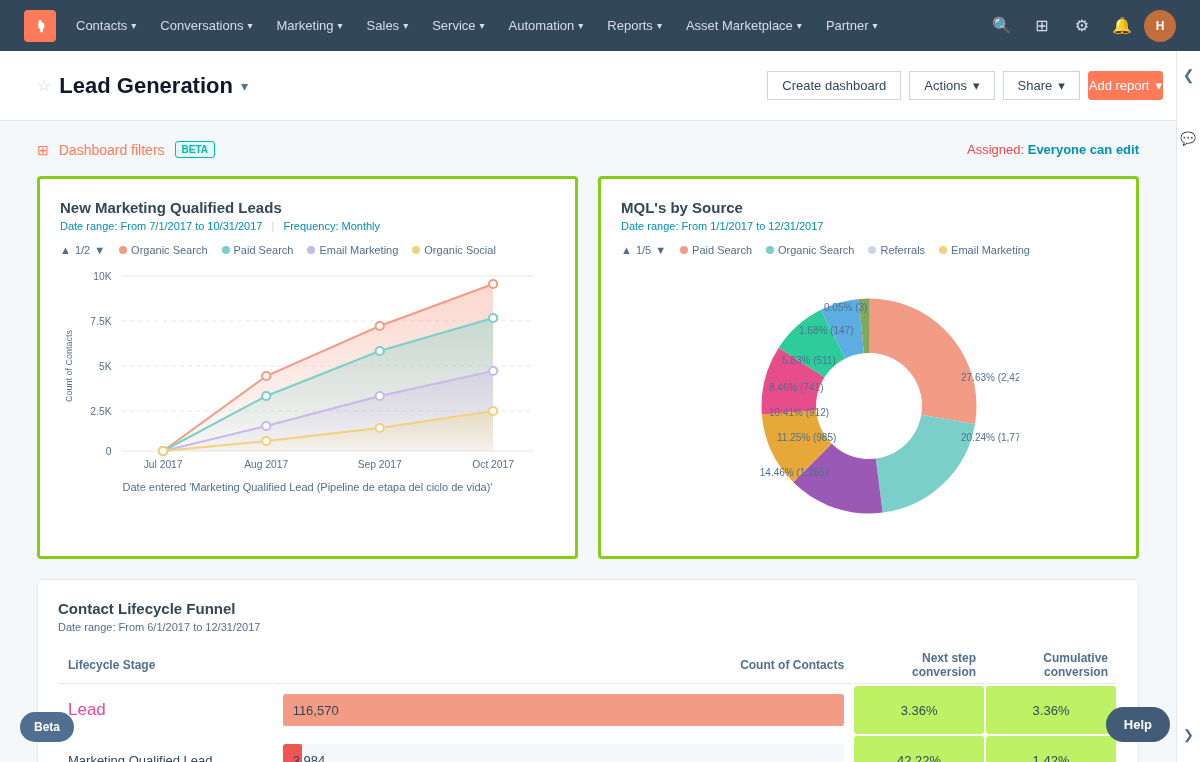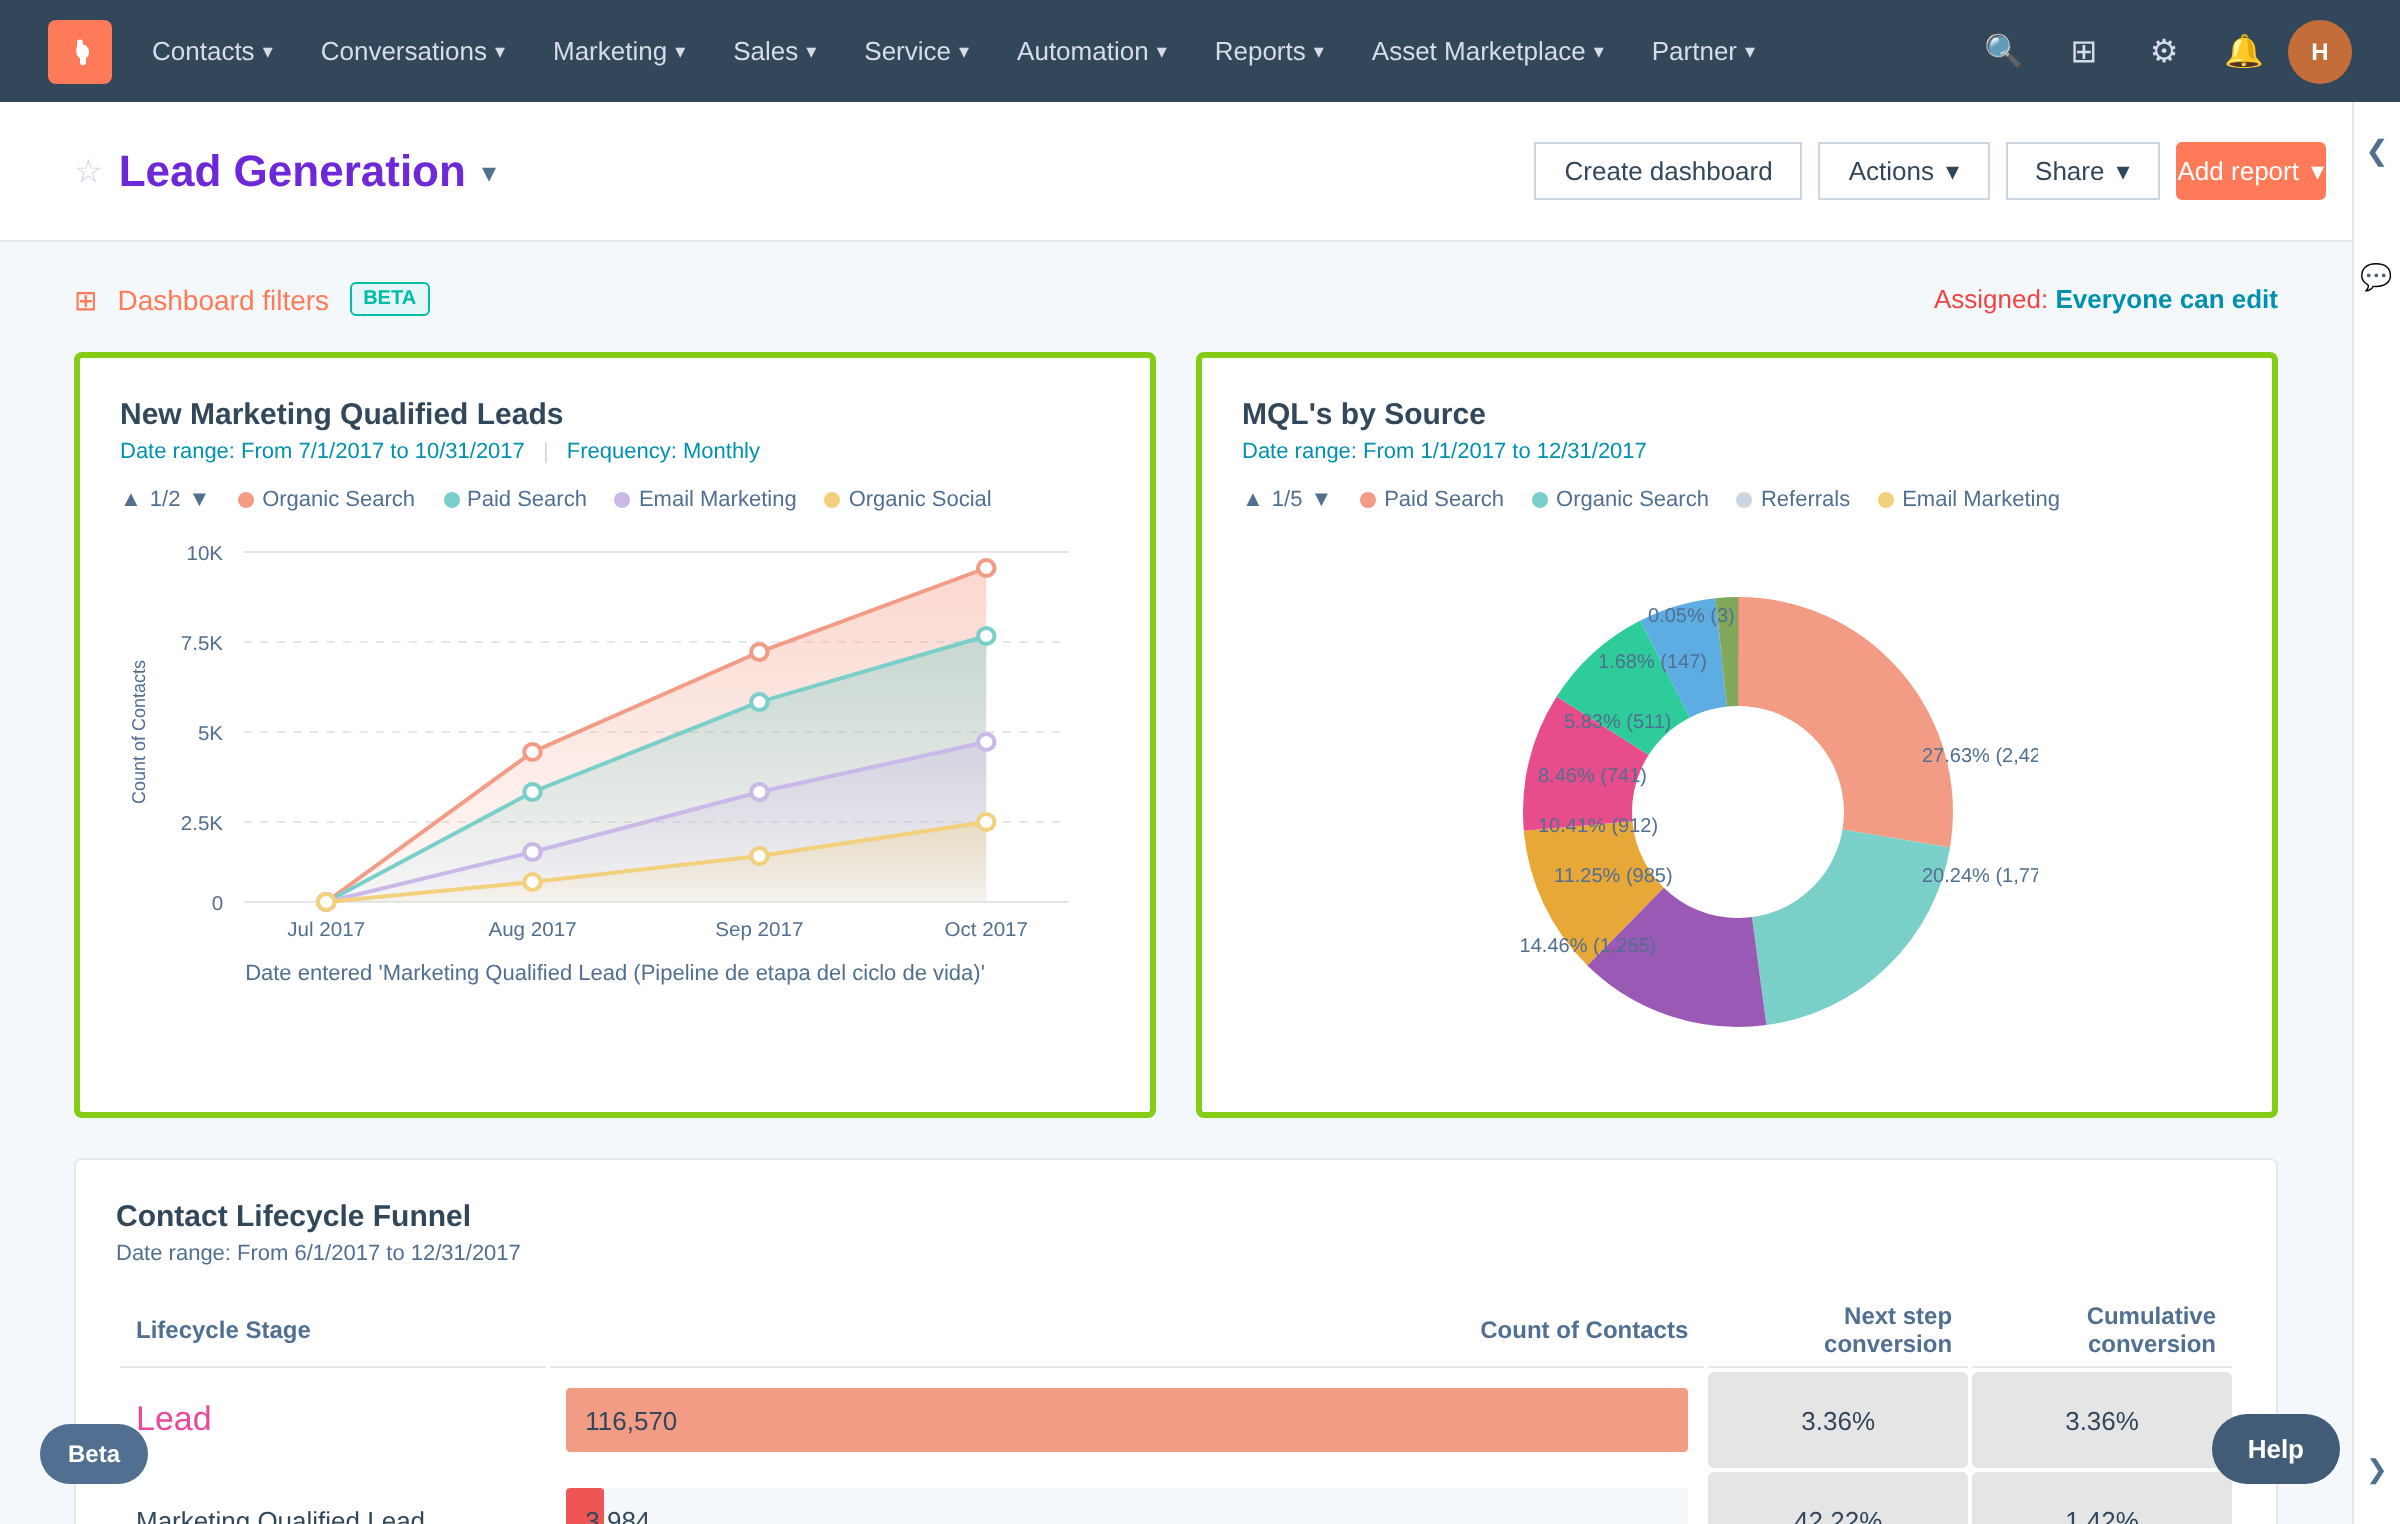--- a/index.html
+++ b/index.html
@@ -54,21 +54,21 @@
     .page-header {
       background: white;
       padding: 16px 37px;
       display: flex; align-items: center;
       border-bottom: 1px solid #e5e8eb;
       min-height: 70px;
     }
     .page-title-area { display: flex; align-items: center; gap: 8px; flex: 1; }
     .star-icon { color: #cbd6e2; font-size: 16px; }
     .page-title {
-      font-size: 22px; font-weight: 600; color: #6d28d9;
+      font-size: 22px; font-weight: 600; color: #0f172a;
     }
     .dropdown-arrow { color: #516f90; font-size: 14px; cursor: pointer; }
     .header-actions { display: flex; gap: 8px; }
     .btn-outline {
       border: 1px solid #cbd6e2;
       background: white; color: #33475b;
       padding: 6px 14px; border-radius: 0;
       font-size: 13px; cursor: pointer; display: flex; align-items: center; gap: 6px;
     }
     .btn-primary {
@@ -149,21 +149,21 @@
     .funnel-table { width: 100%; margin-top: 12px; }
     .funnel-table th {
       font-size: 12px; font-weight: 600; color: #516f90;
       text-align: right; padding: 4px 8px; border-bottom: 1px solid #e5e8eb;
     }
     .funnel-table th:first-child { text-align: left; }
     .funnel-table td { padding: 8px 8px; vertical-align: middle; }
     .funnel-table td:first-child { font-size: 13px; color: #33475b; width: 180px; }
     .funnel-table td.pct {
       text-align: center; font-size: 13px; color: #33475b;
-      background: #e5e5e5; border-radius: 3px; width: 110px;
+      background: #bef264; border-radius: 3px; width: 110px;
     }
     .bar-bg { background: #f5f8fa; border-radius: 2px; height: 32px; position: relative; overflow: hidden; display: flex; align-items: center; }
     .bar-fill { height: 100%; border-radius: 2px; position: absolute; left: 0; top: 0; }
     .bar-label { position: relative; z-index: 1; padding-left: 10px; font-size: 13px; color: #33475b; font-weight: 500; }
 
     
     .beta-bubble {
       position: fixed; bottom: 20px; left: 20px;
       background: #516f90; color: white; font-size: 12px; font-weight: 600;
       padding: 8px 14px; border-radius: 20px; cursor: pointer;

